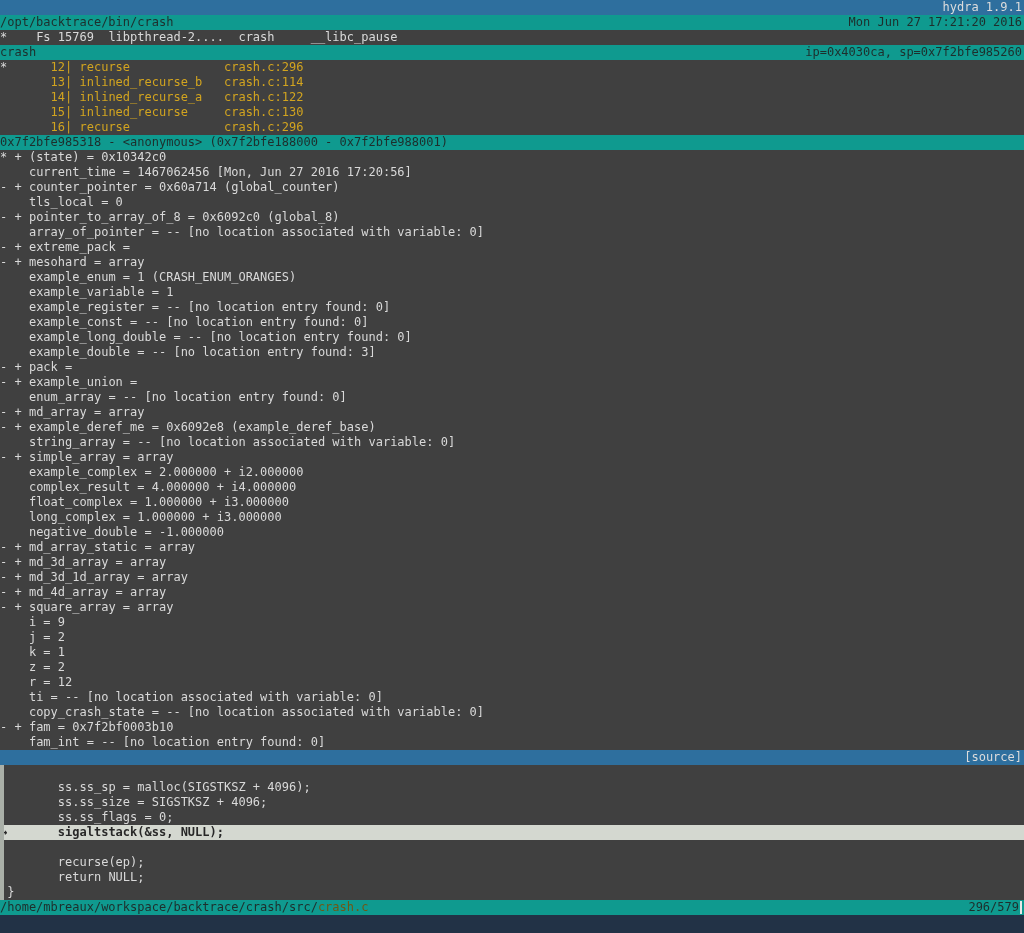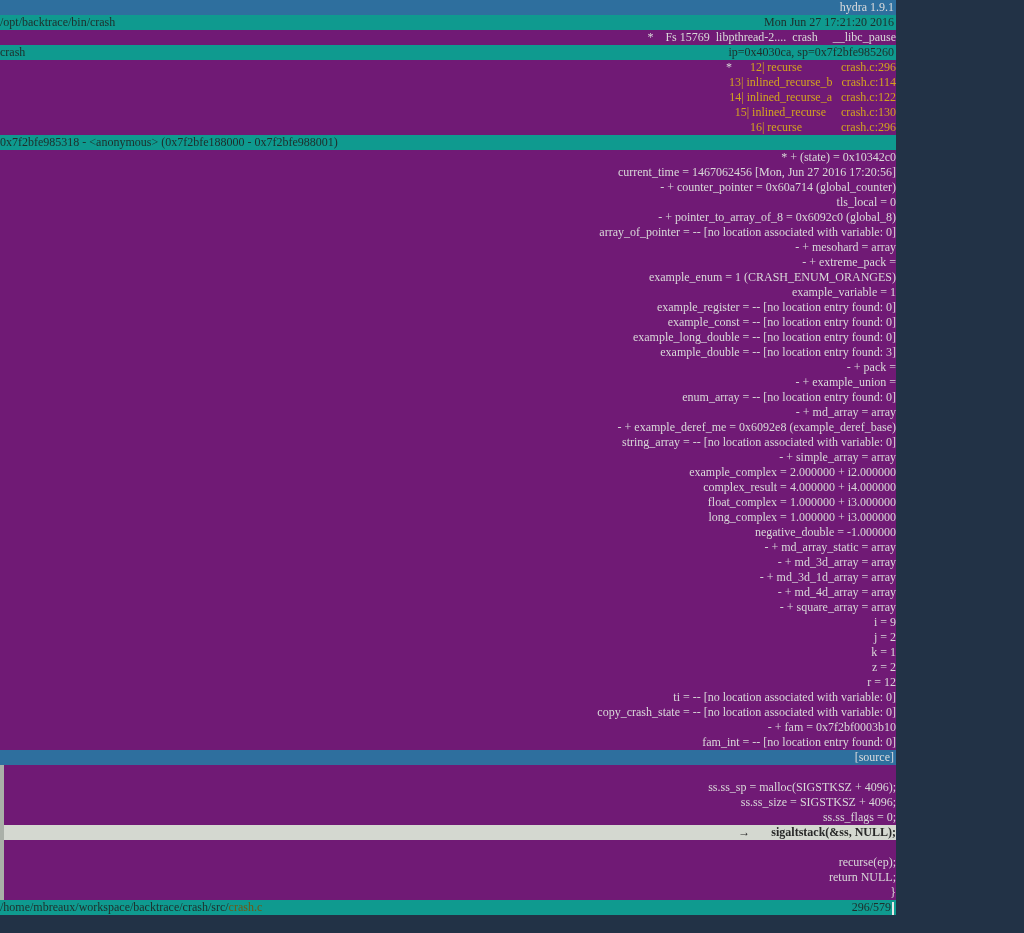--- a/index.html
+++ b/index.html
@@ -1,22 +1,22 @@
 <!DOCTYPE html>
 <html><head>
 <meta charset="utf-8">
 <style>
   * { margin:0; padding:0; box-sizing:border-box; }
   html,body { width:1024px; height:933px; overflow:hidden; background:#223246; }
   body { font-family:"DejaVu Sans Mono","Liberation Mono",monospace; font-size:12px; line-height:15px; }
-  .screen { width:896px; height:933px; display:flex; flex-direction:column;font-family:Liberation Serif, serif; }
+  .screen { width:1024px; height:933px; display:flex; flex-direction:column; }
   .bar { height:15px; white-space:pre; display:flex; justify-content:space-between; overflow:hidden; flex:none; }
   .bar-blue { background:#2e6f9e; color:#dcdcdc; }
   .bar-teal { background:#0f9a8f; color:#1e2e2c; }
-  .section-dark { background:#701a75; color:#d9d9d9; flex:none; overflow:hidden;text-align:right; }
+  .section-dark { background:#404040; color:#d9d9d9; flex:none; overflow:hidden; }
   .row { height:15px; white-space:pre; overflow:hidden; }
   .frames .row { color:#d2a41f; }
   .frames .m, .vars .m { color:#d9d9d9; }
   .src { position:relative; }
   .src .row.hl { background:#d4d8d0; color:#282828; font-weight:bold; }
   .src-scrollbar { position:absolute; left:0; top:0; width:4px; height:135px; background:#aab0a8; }
   .status-file { color:#6f5716; }
   .bar-right { padding-right:2px; }
   .cursor { display:inline-block; width:2px; height:13px; background:#e8e8e8; vertical-align:middle; margin-left:1px; }
   .bottom-strip { height:3px; background:#223246; flex:none; }
@@ -62,22 +62,22 @@
   </div>
 
   <div class="section-dark vars">
 
   <div class="row"><span class="m">*</span><span> + (state) = 0x10342c0</span></div>
       <div class="row"><span class="m"> </span><span>   current_time = 1467062456 [Mon, Jun 27 2016 17:20:56]</span></div>
       <div class="row"><span class="m">-</span><span> + counter_pointer = 0x60a714 (global_counter)</span></div>
       <div class="row"><span class="m"> </span><span>   tls_local = 0</span></div>
       <div class="row"><span class="m">-</span><span> + pointer_to_array_of_8 = 0x6092c0 (global_8)</span></div>
       <div class="row"><span class="m"> </span><span>   array_of_pointer = -- [no location associated with variable: 0]</span></div>
+      <div class="row"><span class="m">-</span><span> + extreme_pack =</span></div>
       <div class="row"><span class="m">-</span><span> + mesohard = array</span></div>
-      <div class="row"><span class="m">-</span><span> + extreme_pack =</span></div>
       <div class="row"><span class="m"> </span><span>   example_enum = 1 (CRASH_ENUM_ORANGES)</span></div>
       <div class="row"><span class="m"> </span><span>   example_variable = 1</span></div>
       <div class="row"><span class="m"> </span><span>   example_register = -- [no location entry found: 0]</span></div>
       <div class="row"><span class="m"> </span><span>   example_const = -- [no location entry found: 0]</span></div>
       <div class="row"><span class="m"> </span><span>   example_long_double = -- [no location entry found: 0]</span></div>
       <div class="row"><span class="m"> </span><span>   example_double = -- [no location entry found: 3]</span></div>
       <div class="row"><span class="m">-</span><span> + pack =</span></div>
       <div class="row"><span class="m">-</span><span> + example_union =</span></div>
       <div class="row"><span class="m"> </span><span>   enum_array = -- [no location entry found: 0]</span></div>
       <div class="row"><span class="m">-</span><span> + md_array = array</span></div>

